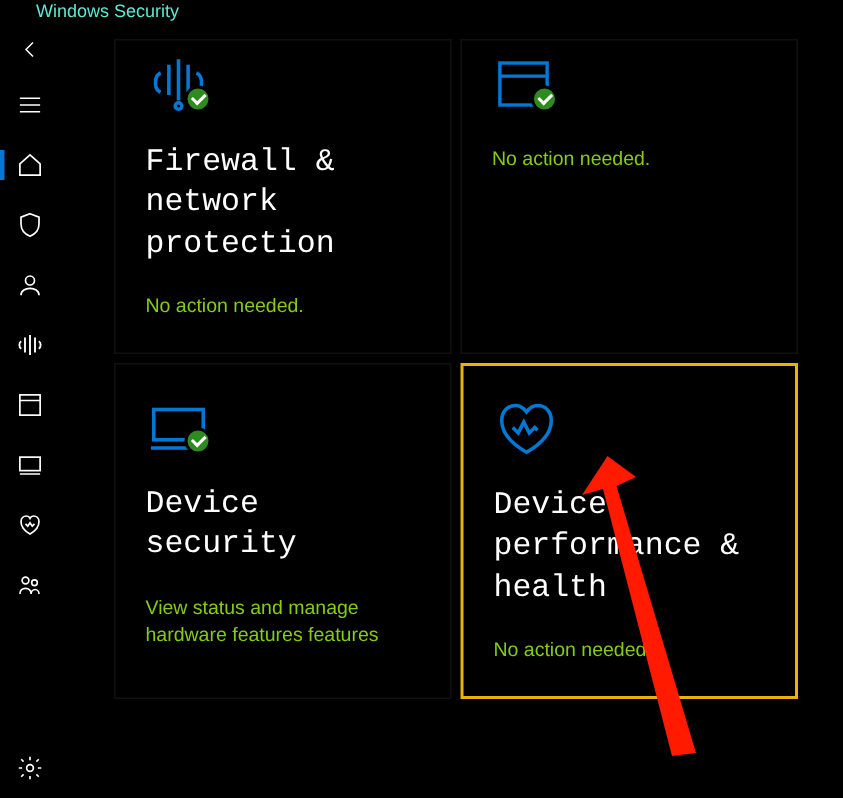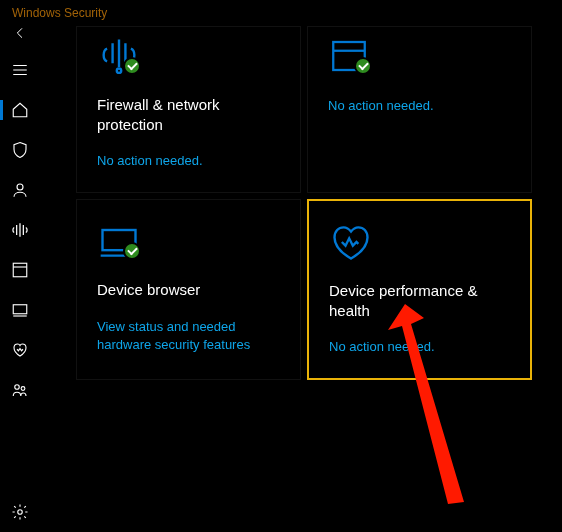--- a/index.html
+++ b/index.html
@@ -8,24 +8,24 @@
     color: #fff;
     font-family: "Segoe UI", sans-serif;
     width: 562px;
     height: 532px;
     overflow: hidden;
     position: relative;
   }
   .titlebar {
     height: 26px;
     display: flex;
-    align-items: center;
-    padding-left: 12px;
+    align-items: flex-start;
+    padding-left: 24px;
     font-size: 12px;
-    color: #a16207;
+    color: #5eead4;
   }
   .leftcol {
     position: absolute;
     left: 0;
     top: 26px;
     width: 40px;
     bottom: 0;
     display: flex;
     flex-direction: column;
     align-items: center;
@@ -98,28 +98,29 @@
     content: "";
     width: 7px;
     height: 4px;
     border-left: 2px solid #fff;
     border-bottom: 2px solid #fff;
     transform: rotate(-45deg);
     margin-top: -2px;
   }
   .tile h3 {
     font-weight: 400;
-    font-size: 15px;
+    font-size: 21px;
     color: #fff;
     margin-bottom: 6px;
     line-height: 1.3;
+    font-family: Liberation Mono, monospace;
   }
   .tile p {
     font-size: 13px;
-    color: #0ea5e9;
+    color: #84cc16;
     line-height: 1.4;
     margin-top: 18px;
   }
   .arrow-annotation {
     position: absolute;
     pointer-events: none;
     left: 388px;
     top: 304px;
     z-index: 10;
   }
@@ -224,22 +225,22 @@
     </div>
 
     <div class="tile">
       <div class="ticon">
         <svg width="44" height="44" viewBox="0 0 24 24" stroke-width="1.3">
             <rect x="3" y="6" width="18" height="11"></rect>
             <path d="M2 20h20"></path>
           </svg>
         <span class="badge"></span>
       </div>
-      <h3>Device browser</h3>
-      <p>View status and needed hardware security features</p>
+      <h3>Device security</h3>
+      <p>View status and manage hardware features features</p>
     </div>
 
     <div class="tile selected">
       <div class="ticon">
         <svg width="44" height="44" viewBox="0 0 24 24" stroke-width="1.3">
             <path d="M12 21c-5.5-3.2-9-7.3-9-11.5C3 6 5.2 4 8 4c1.8 0 3 1 4 2.3C13 5 14.2 4 16 4c2.8 0 5 2 5 5.5 0 4.2-3.5 8.3-9 11.5z"></path>
             <path d="M7 12l2 2 2-4 2 4 2-2 1 1"></path>
           </svg>
       </div>
       <h3>Device performance &amp; health</h3>

